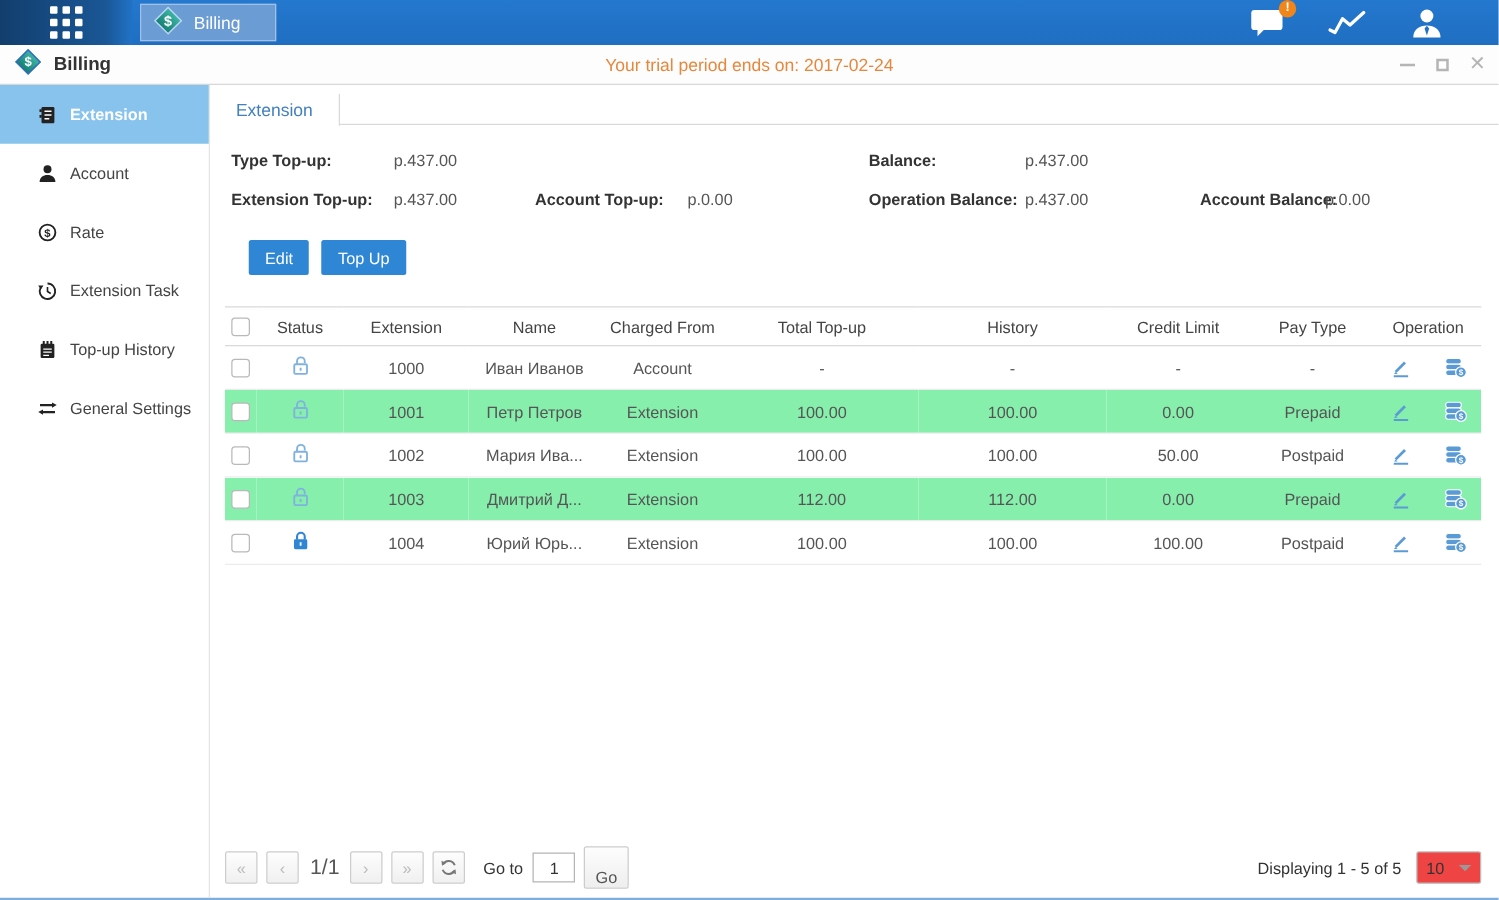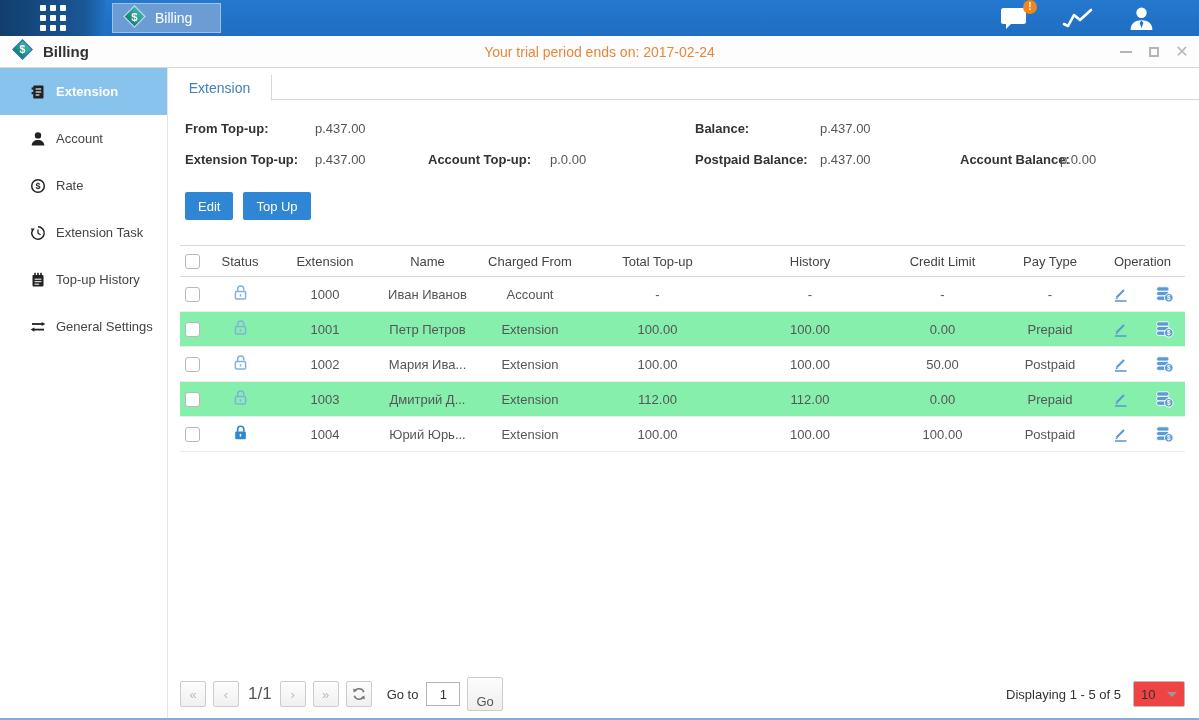--- a/index.html
+++ b/index.html
@@ -49,21 +49,21 @@
   .tabstrip { height:32px; padding-top:6px; border-bottom:1px solid #d9d9d9; }
   .tab { display:inline-block; height:26px; line-height:26px; padding:0 18px; min-width:104px; text-align:center;
     font-size:14px; color:#4180BD; background:#fff; border-right:1px solid #d9d9d9; cursor:pointer;
     position:relative; top:1px; border-bottom:1px solid #fff; }
 
   
   .summary { position:relative; height:92px; font-size:13px; color:#555; }
   .summary b { color:#333; }
   .summary span { position:absolute; white-space:nowrap; }
 
-  .btn-row { margin-left:17px; display:flex; gap:10px; }
+  .btn-row { margin-left:31px; display:flex; gap:10px; }
   .btn-blue { background:#2E86D4; color:#fff; border:none; font-size:13px; height:28px; padding:0 13px;
     border-radius:2px; cursor:pointer; font-family:inherit; }
 
   
   table.grid { margin:25px 0 0 12px; width:1005px; border-collapse:collapse; table-layout:fixed; }
   table.grid th { height:31px; border-top:1px solid #d9d9d9; border-bottom:1px solid #d9d9d9;
     font-size:13px; font-weight:normal; color:#444; text-align:center; }
   table.grid td { height:35px; font-size:13px; color:#555; text-align:center;
     border-bottom:1px solid #ebebeb; overflow:hidden; white-space:nowrap; }
   table.grid tr.alt td { background:#86efac; }
@@ -244,29 +244,29 @@
         <span>General Settings</span>
       </div>
     </div>
 
     <div class="content">
       <div class="tabstrip">
         <span class="tab">Extension</span>
       </div>
 
       <div class="summary">
-        <span style="left:17px;top:21px"><b>From Top-up:</b></span>
+        <span style="left:17px;top:21px"><b>Type Top-up:</b></span>
         <span style="left:147px;top:21px">p.437.00</span>
         <span style="left:527px;top:21px"><b>Balance:</b></span>
         <span style="left:652px;top:21px">p.437.00</span>
         <span style="left:17px;top:52px"><b>Extension Top-up:</b></span>
         <span style="left:147px;top:52px">p.437.00</span>
         <span style="left:260px;top:52px"><b>Account Top-up:</b></span>
         <span style="left:382px;top:52px">p.0.00</span>
-        <span style="left:527px;top:52px"><b>Postpaid Balance:</b></span>
+        <span style="left:527px;top:52px"><b>Operation Balance:</b></span>
         <span style="left:652px;top:52px">p.437.00</span>
         <span style="left:792px;top:52px"><b>Account Balance:</b></span>
         <span style="left:892px;top:52px">p.0.00</span>
       </div>
 
       <div class="btn-row">
         <button class="btn-blue">Edit</button>
         <button class="btn-blue">Top Up</button>
       </div>
 

